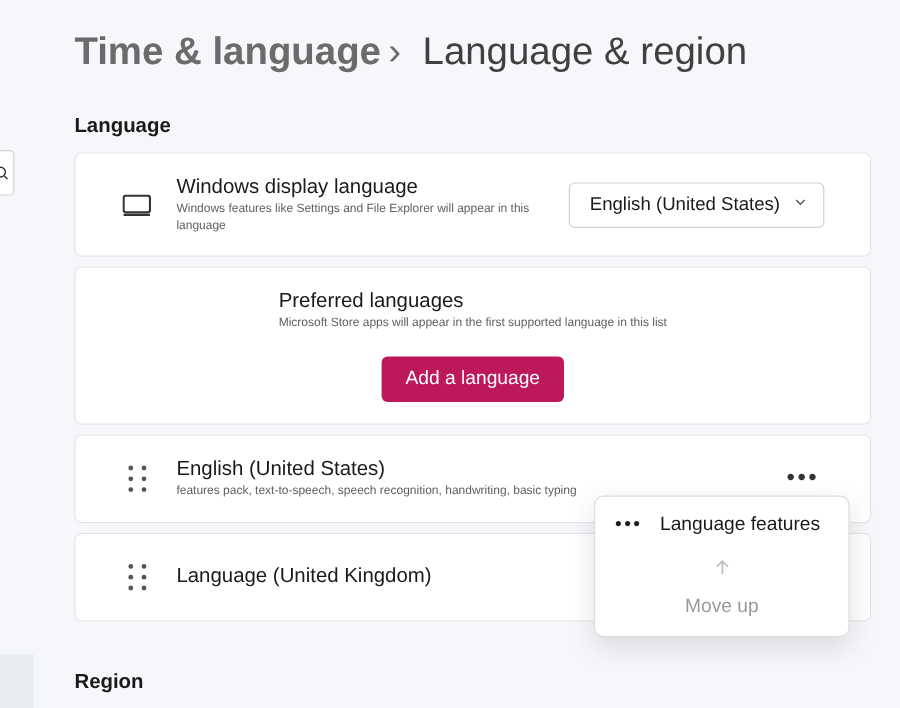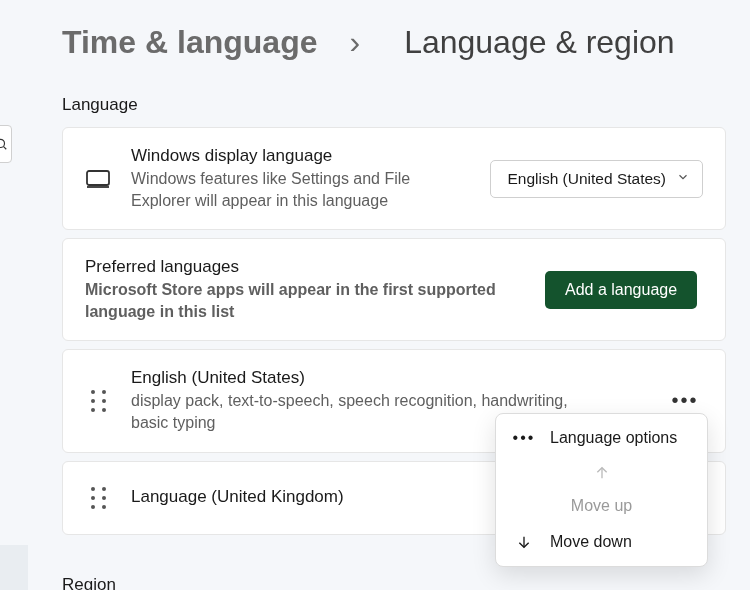--- a/index.html
+++ b/index.html
@@ -31,80 +31,80 @@
     position: absolute;
     left: 0;
     bottom: 0;
     width: 28px;
     height: 45px;
     background: #e9edf1;
   }
   .breadcrumb {
     display: flex;
     align-items: flex-start;
-    gap: 32px;
+    gap: 6px;
     padding: 24px 0 0 62px;
     font-size: 32px;
     font-weight: 600;
   }
   .breadcrumb .parent { color: #6b6b6b; font-weight: 600; }
   .breadcrumb .chev { color: #6b6b6b; font-weight: 400; }
   .breadcrumb .current { color: #404040; font-weight: 400; margin-left: 12px; }
   .section-label {
     font-size: 17px;
-    font-weight: 400;
+    font-weight: 700;
     color: #1a1a1a;
     padding: 34px 0 12px 62px;
   }
   .section-label.region { padding-top: 40px; }
   .cards {
     display: flex;
     flex-direction: column;
     gap: 4px;
     padding: 0 24px 0 62px;
   }
   .card {
     background: #fff;
     border: 1px solid #e6e6e6;
     border-radius: 6px;
     display: flex;
     align-items: center;
-    padding: 18px 22px;
+    padding: 18px 38px;
     gap: 20px;
     position: relative;
   }
   .card .leading-icon {
     width: 26px;
     display: flex;
     justify-content: center;
     color: #333;
   }
   .card .body { flex: 1; min-width: 0; }
   .card .title { font-size: 17px; color: #1a1a1a; margin-bottom: 2px; }
-  .card .desc { font-size: 16px; color: #5f5f5f; line-height: 1.35; max-width: 400px; }
+  .card .desc { font-size: 10px; color: #5f5f5f; line-height: 1.35; max-width: 400px; }
   .card.pref .body { max-width: 440px; }
   .select {
     border: 1px solid #cfcfcf;
     border-radius: 5px;
     padding: 9px 36px 9px 16px;
     font-size: 15.5px;
     background: #fff;
     position: relative;
     display: flex;
     align-items: center;
     cursor: pointer;
   }
   .select .chev-down {
     position: absolute;
     right: 12px;
     top: 50%;
     transform: translateY(-50%);
   }
   .btn-primary {
-    background: #14532d;
+    background: #be185d;
     color: #fff;
     border: none;
     border-radius: 5px;
     padding: 10px 20px;
     font-size: 16px;
     cursor: pointer;
   }
   .grip {
     display: grid;
     grid-template-columns: repeat(2, 4px);
@@ -188,42 +188,42 @@
     <div class="select">
       <span>English (United States)</span>
       <span class="chev-down">
         <svg width="14" height="14" viewBox="0 0 24 24" fill="none" stroke="#555" stroke-width="2">
             <polyline points="6 9 12 15 18 9"></polyline>
           </svg>
       </span>
     </div>
   </div>
 
-  <div class="card pref" style="margin-top:4px;">
+  <div class="card pref" style="margin-top:4px;flex-direction:column;">
     <div class="body">
       <div class="title">Preferred languages</div>
-      <div class="desc" style="max-width:440px;font-weight:bold;">Microsoft Store apps will appear in the first supported language in this list</div>
+      <div class="desc" style="max-width:440px;">Microsoft Store apps will appear in the first supported language in this list</div>
     </div>
     <button class="btn-primary">Add a language</button>
   </div>
 
   <div class="card" style="margin-top:4px;">
     <div class="leading-icon">
       <div class="grip">
         <span></span>
           <span></span>
           <span></span>
           <span></span>
           <span></span>
           <span></span>
       </div>
     </div>
     <div class="body">
       <div class="title">English (United States)</div>
-      <div class="desc" style="max-width:470px;">display pack, text-to-speech, speech recognition, handwriting, basic typing</div>
+      <div class="desc" style="max-width:470px;">features pack, text-to-speech, speech recognition, handwriting, basic typing</div>
     </div>
     <div class="more-btn">
       <span>•••</span>
     </div>
   </div>
 
   <div class="card" style="margin-top:4px;">
     <div class="leading-icon">
       <div class="grip">
         <span></span>
@@ -241,33 +241,24 @@
       <span>•••</span>
     </div>
   </div>
 </div>
 
 <div class="section-label region">Region</div>
 
 <div class="context-menu">
   <div class="item">
     <span class="mi" style="letter-spacing:2px;">•••</span>
-    <span>Language options</span>
+    <span>Language features</span>
   </div>
   <div class="item disabled">
     <span class="mi">
       <svg width="16" height="16" viewBox="0 0 24 24" fill="none" stroke="currentColor" stroke-width="2">
           <line x1="12" y1="20" x2="12" y2="4"></line>
           <polyline points="5 11 12 4 19 11"></polyline>
         </svg>
     </span>
     <span>Move up</span>
   </div>
-  <div class="item">
-    <span class="mi">
-      <svg width="16" height="16" viewBox="0 0 24 24" fill="none" stroke="#1a1a1a" stroke-width="2">
-          <line x1="12" y1="4" x2="12" y2="20"></line>
-          <polyline points="5 13 12 20 19 13"></polyline>
-        </svg>
-    </span>
-    <span>Move down</span>
-  </div>
 </div>
 
 </body></html>

